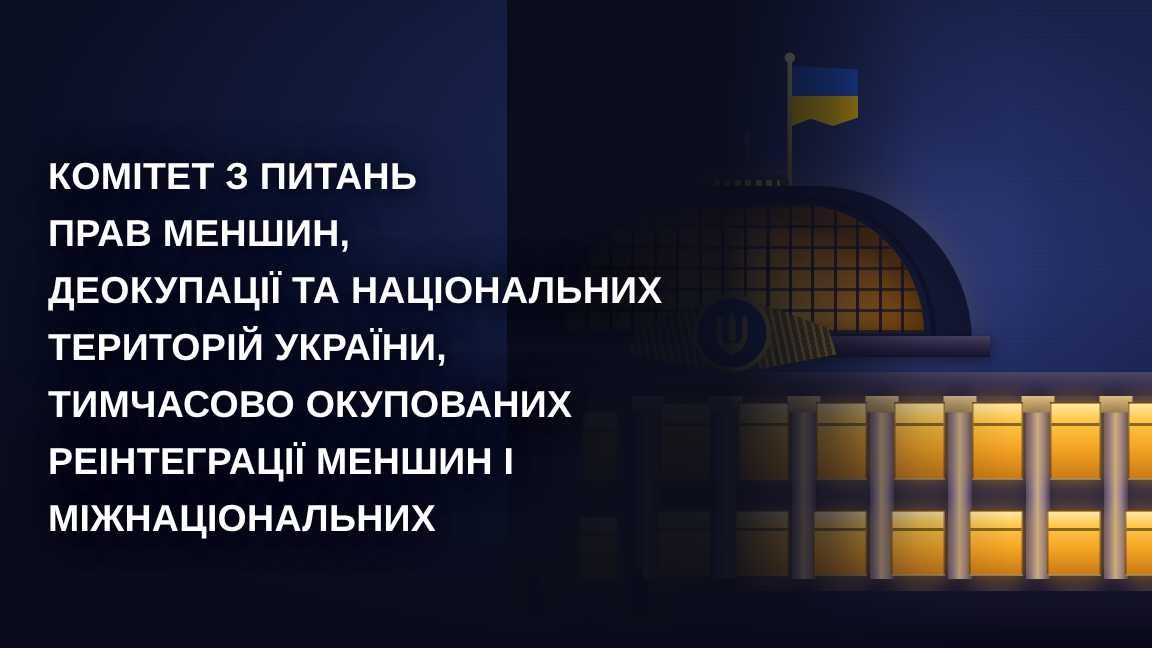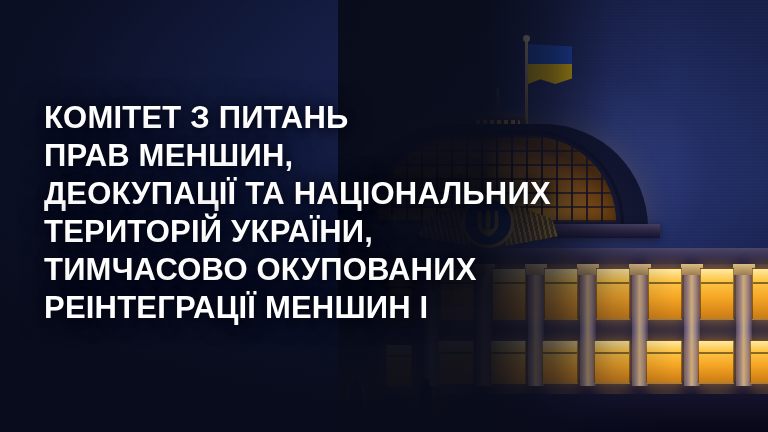--- a/index.html
+++ b/index.html
@@ -191,23 +191,23 @@
     position:absolute; left:40px; top:26px;
     display:flex; flex-direction:column; align-items:flex-start; gap:3px;
   }
   .logo-mark{ width:17px; height:19px; display:block; }
   .logo-text{
     color:#ffffff; font-size:19px; font-weight:bold;
     letter-spacing:2.4px; line-height:1;
   }
 
   .headline{
-    position:absolute; left:44px; top:99px; width:700px;
+    position:absolute; left:32px; top:99px; width:700px;
     color:#ffffff;
-    font-size:31px;
+    font-size:25px;
     font-weight:bold;
     line-height:38px;
     letter-spacing:.2px;
     text-shadow:0 1px 10px rgba(4,6,18,.92), 0 0 26px rgba(4,6,18,.8);
   }
   .headline .ln{ display:block; white-space:nowrap; }
 </style>
 </head>
 <body>
 
@@ -357,15 +357,16 @@
   </div>
 
 
   <div class="headline">
     <span class="ln">КОМІТЕТ З ПИТАНЬ</span>
     <span class="ln">ПРАВ МЕНШИН,</span>
     <span class="ln">ДЕОКУПАЦІЇ ТА НАЦІОНАЛЬНИХ</span>
     <span class="ln">ТЕРИТОРІЙ УКРАЇНИ,</span>
     <span class="ln">ТИМЧАСОВО ОКУПОВАНИХ</span>
     <span class="ln">РЕІНТЕГРАЦІЇ МЕНШИН І</span>
+    <span class="ln">МІЖНАЦІОНАЛЬНИХ</span>
   </div>
 
 </div>
 
 </body></html>

